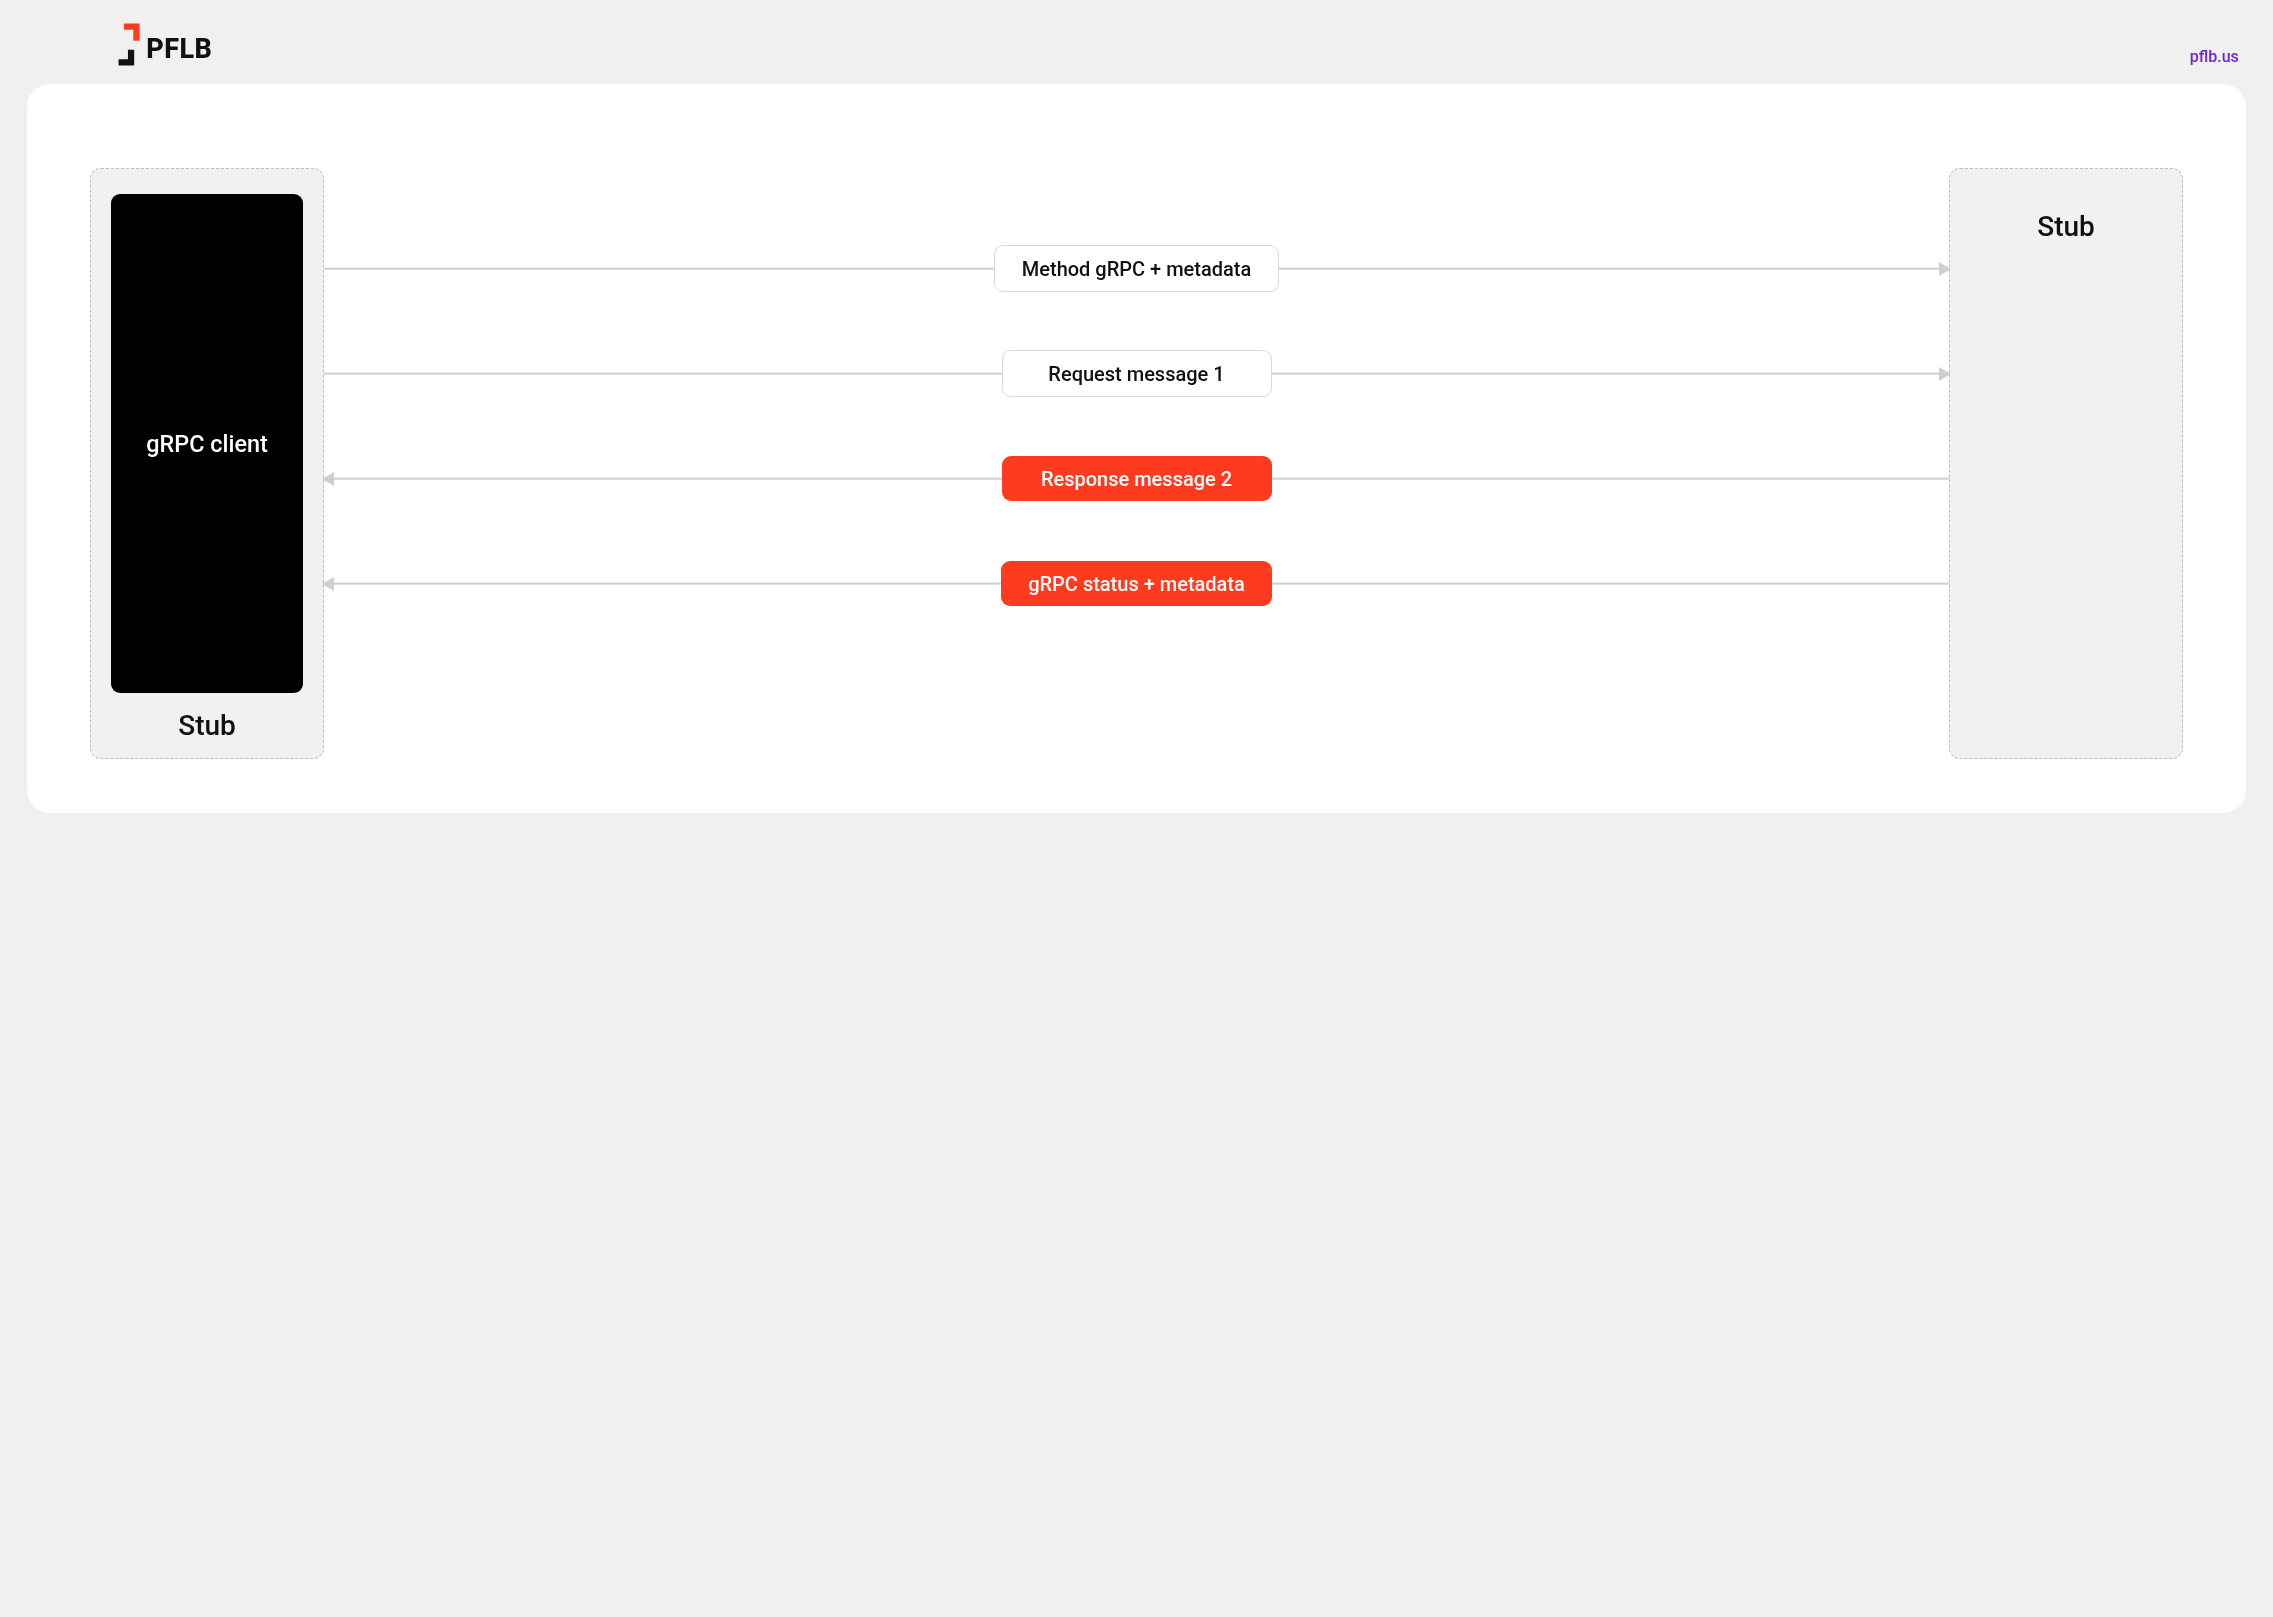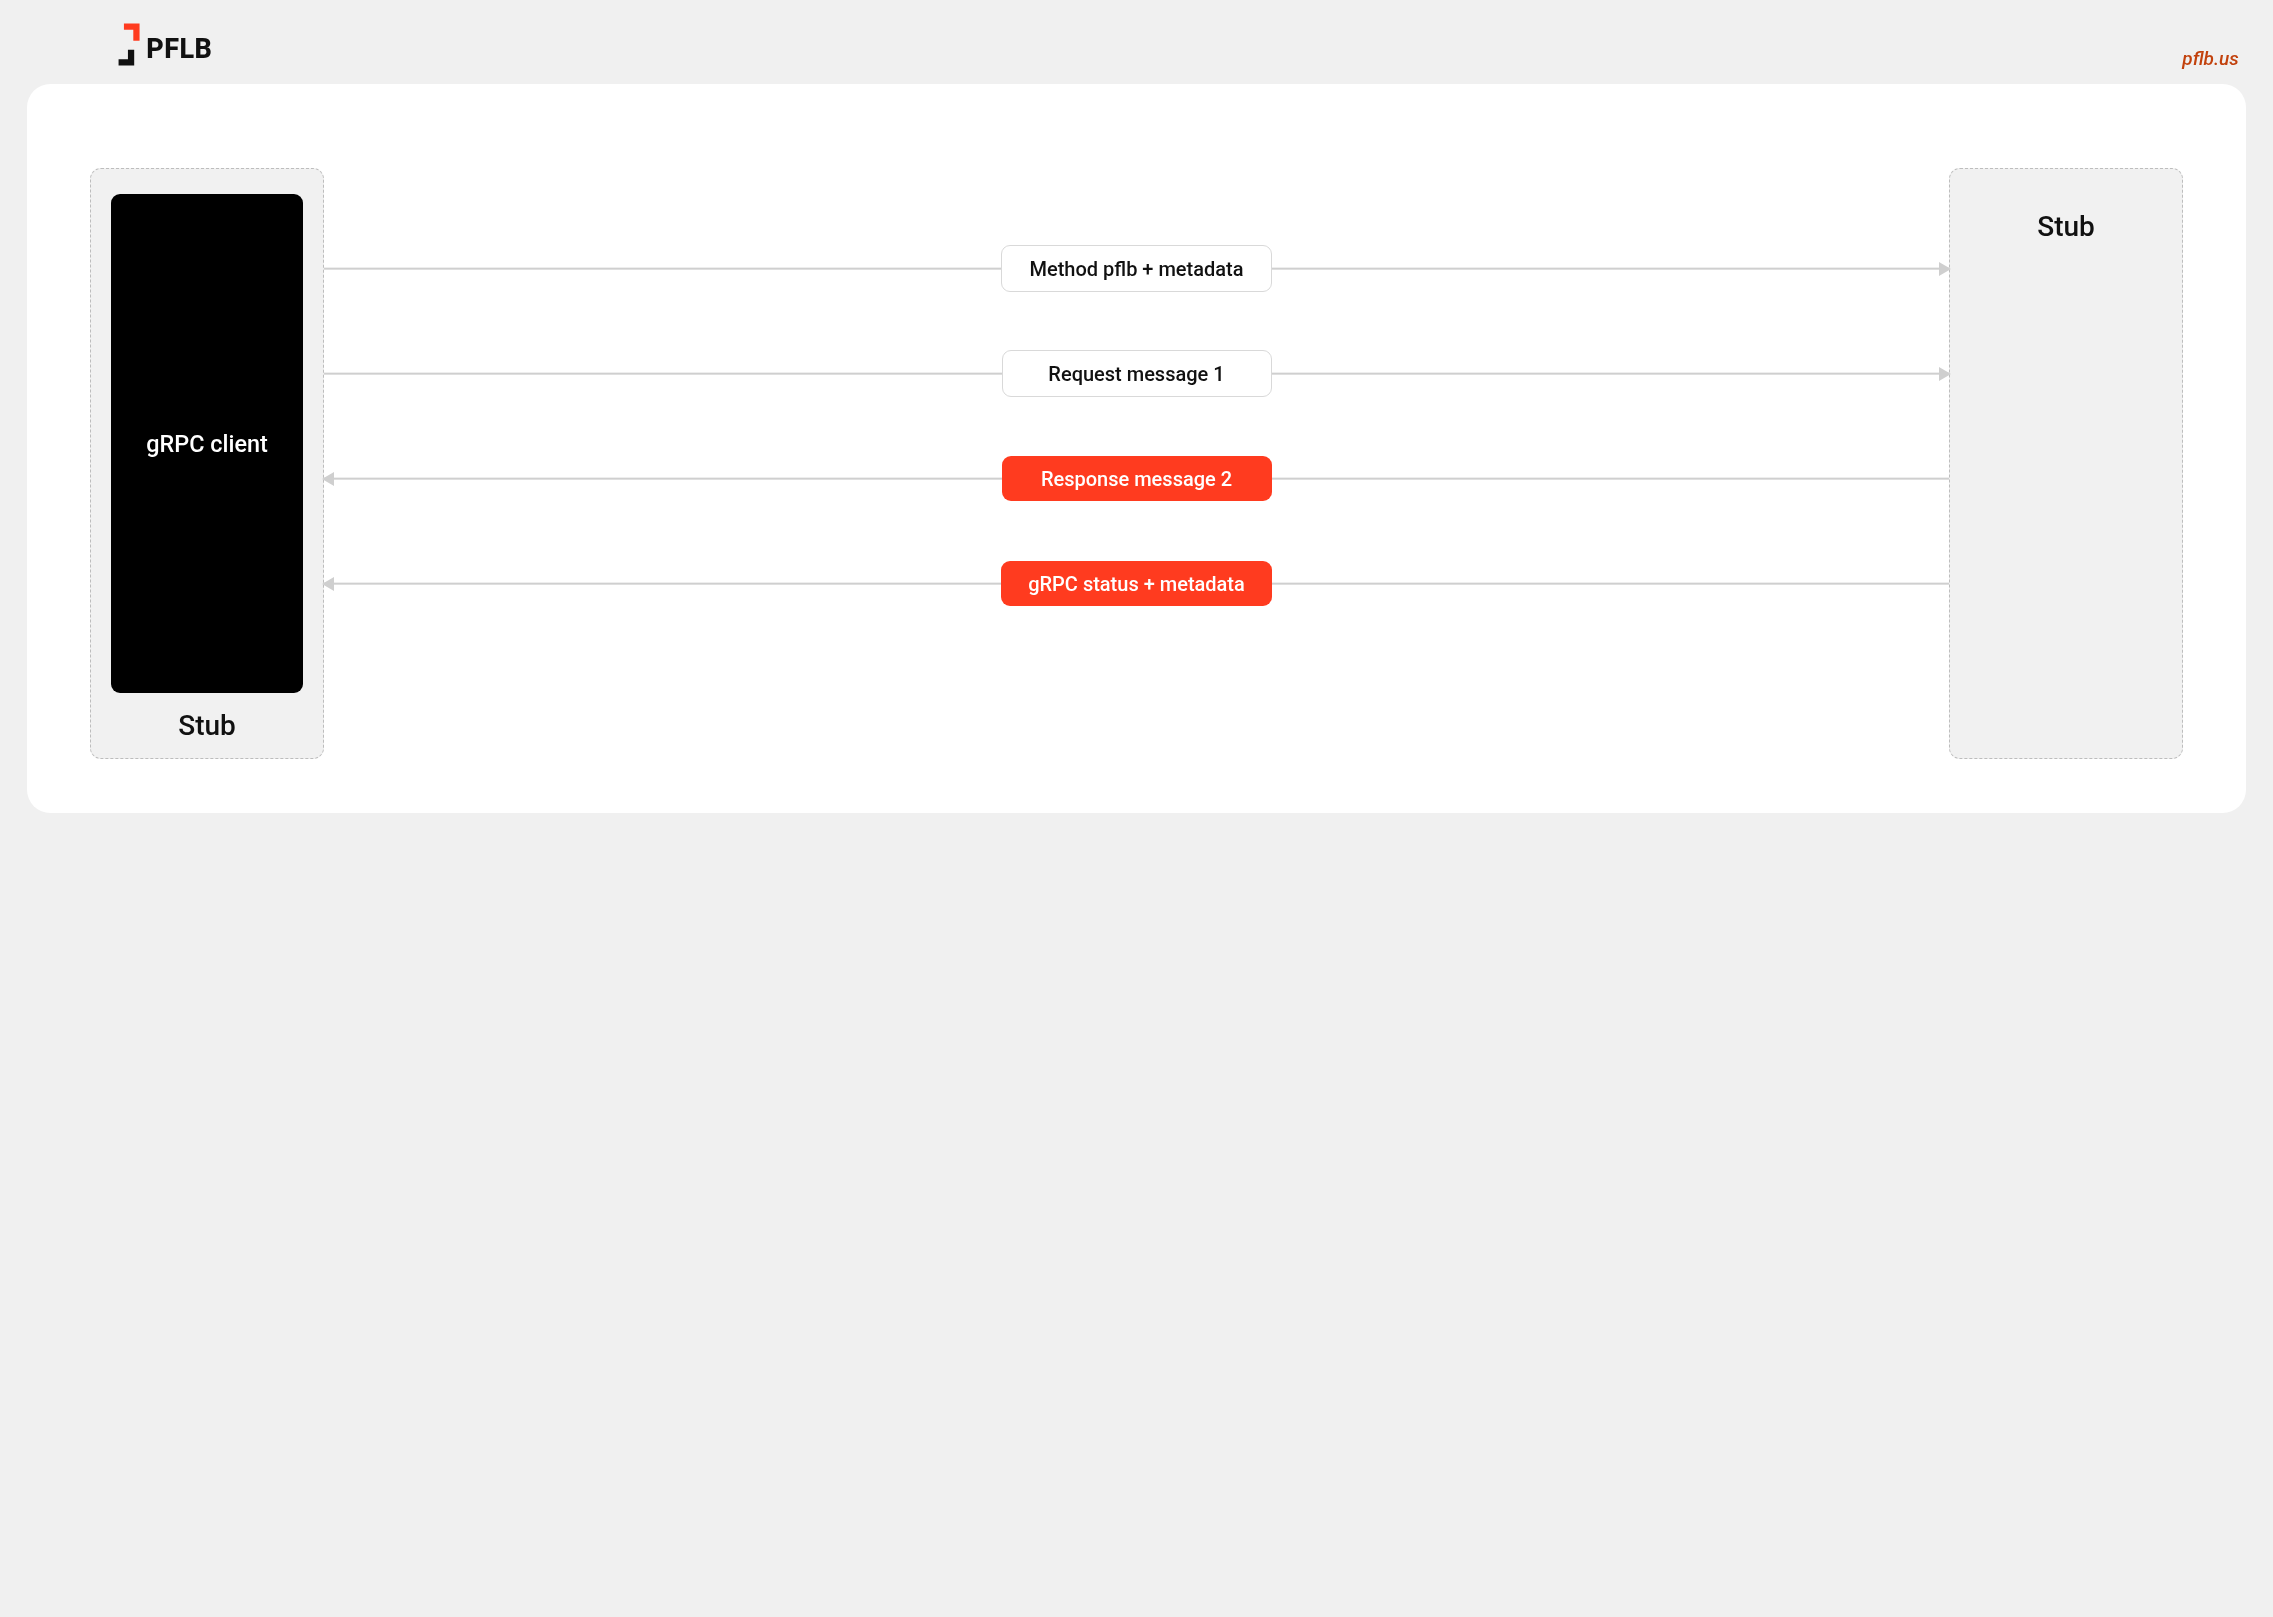--- a/index.html
+++ b/index.html
@@ -21,25 +21,24 @@
   .logo { display: flex; align-items: flex-start; }
   .logo-text {
     font-weight: 800;
     font-size: 27px;
     letter-spacing: 0.5px;
     color: #111;
     line-height: 1;
     padding-top: 12.6px;
   }
   .site-label {
-    color: #c2410c;
-    font-size: 19px;
+    color: #6d28d9;
+    font-size: 16px;
     font-weight: 500;
     padding-top: 23.4px;
-    font-style: italic;
   }
   .card {
     background: #fff;
     border-radius: 23.4px;
     padding: 45px 63px 54px 63px;
     min-height: 702px;
     position: relative;
   }
   .diagram {
     display: flex;
@@ -150,21 +149,21 @@
         <span>gRPC client</span>
       </div>
       <div class="stub-label">Stub</div>
     </div>
 
     <div class="flow-col">
 
       <div class="flow-row">
         <div class="flow-line"></div>
         <div class="arrow-right"></div>
-        <div class="pill pill-white">Method pflb + metadata</div>
+        <div class="pill pill-white">Method gRPC + metadata</div>
       </div>
 
 
       <div class="flow-row">
         <div class="flow-line"></div>
         <div class="arrow-right"></div>
         <div class="pill pill-white">Request message 1</div>
       </div>
 
       <div class="flow-row">

